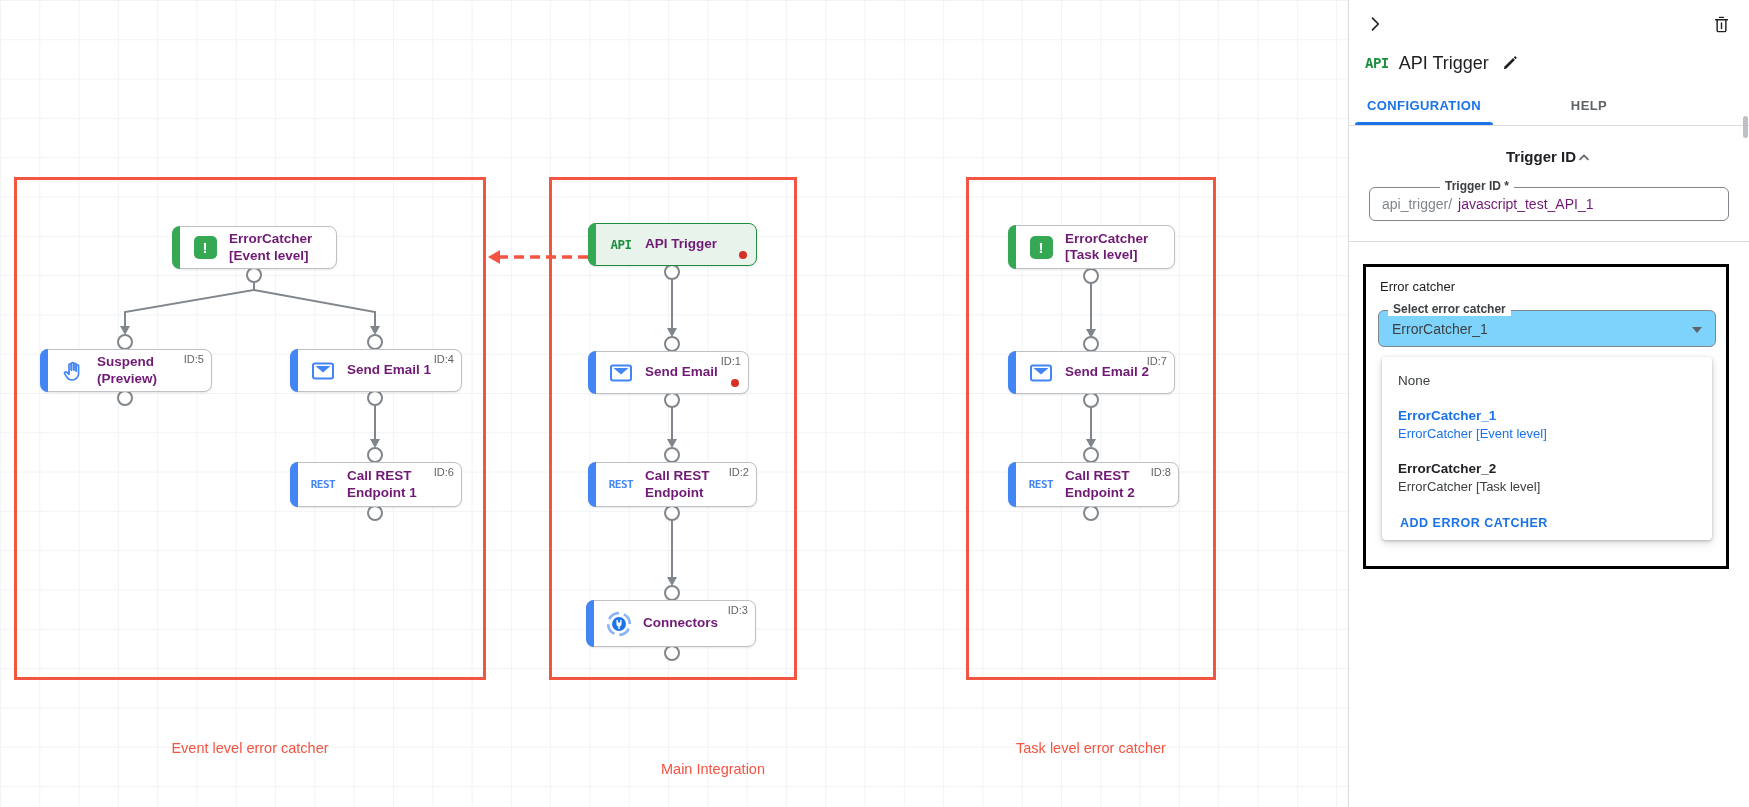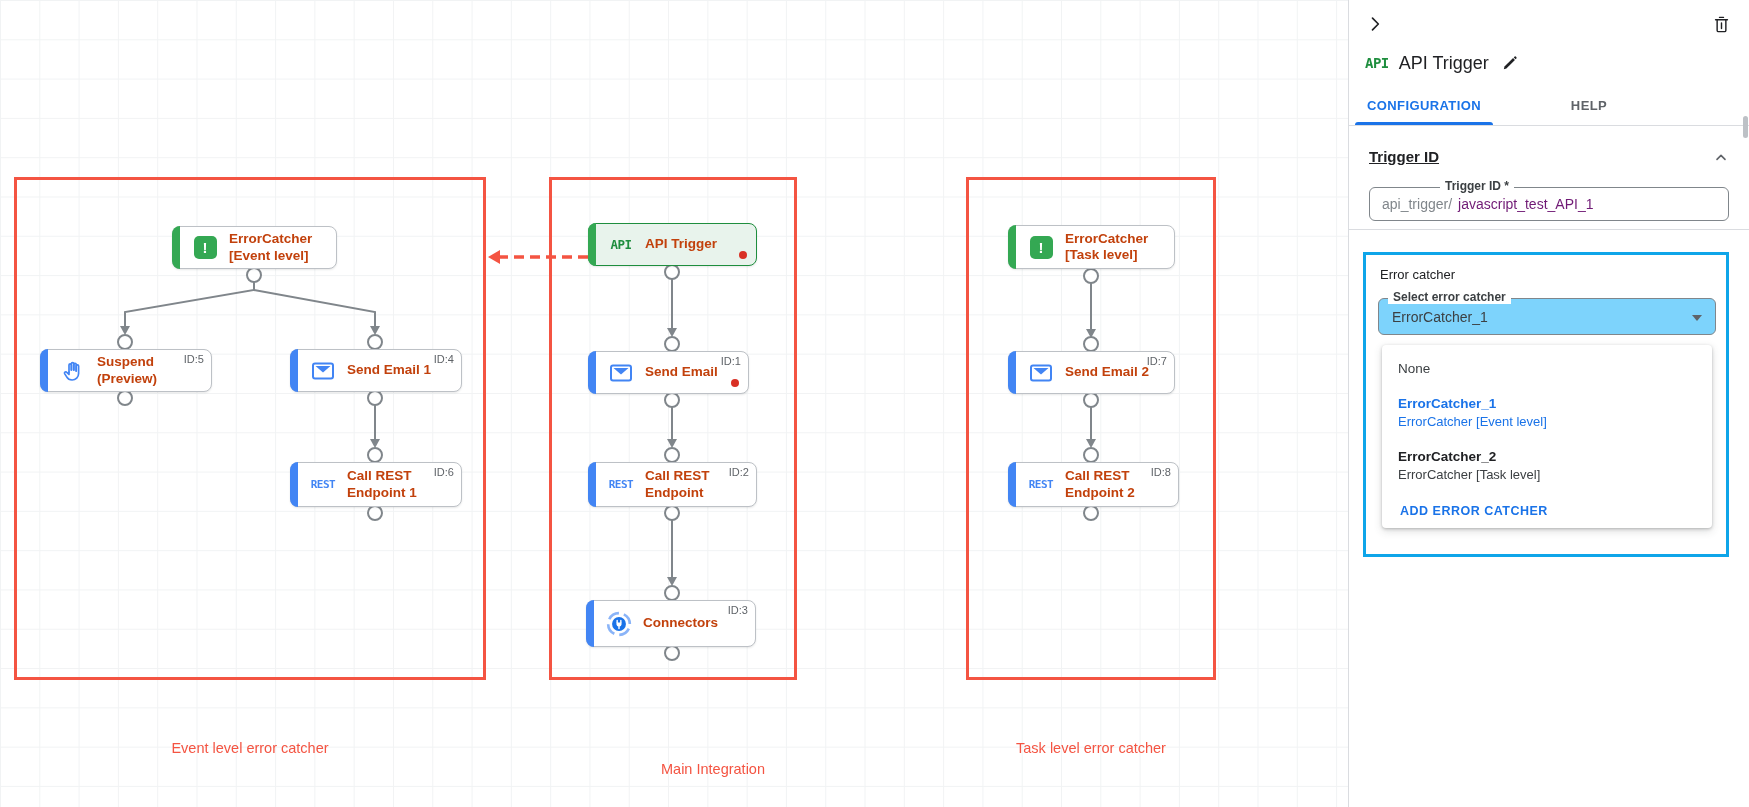--- a/index.html
+++ b/index.html
@@ -24,21 +24,21 @@
   svg.wires { position:absolute; left:0; top:0; z-index:2; }
 
   .node { position:absolute; background:#fff; border:1px solid #bdc1c6; border-radius:8px;
     display:flex; align-items:center; padding:4px 10px 4px 18px; z-index:3;
     box-shadow:0 1px 2px rgba(60,64,67,.12); }
   .node .stripe { position:absolute; left:-1px; top:-1px; bottom:-1px; width:8px;
     border-radius:8px 0 0 8px; background:#4285f4; }
   .node.green .stripe { background:#34a853; }
   .node .nicon { width:28px; min-width:28px; margin-right:10px; display:flex;
     align-items:center; justify-content:center; }
-  .node .nlabel { font-size:13.5px; font-weight:bold; color:#c2410c; line-height:1.2;
+  .node .nlabel { font-size:13.5px; font-weight:bold; color:#701a75; line-height:1.2;
     white-space:pre-line; }
   .node .nid { position:absolute; top:3px; right:7px; font-size:11px; color:#5f6368; }
   .node .reddot { position:absolute; right:9px; bottom:6px; width:8px; height:8px;
     border-radius:50%; background:#d93025; }
   .node.selected { background:#e8f3ec; border:1.5px solid #1e8e3e; }
   .erricon { width:23px; height:23px; background:#34a853; border-radius:5px; color:#fff;
     font-weight:bold; font-size:15px; display:flex; align-items:center; justify-content:center; }
   .resttxt { font-family:"DejaVu Sans Mono", monospace; font-weight:bold; font-size:11px;
     color:#4285f4; letter-spacing:-0.5px; }
   .apitxt { font-family:"DejaVu Sans Mono", monospace; font-weight:bold; font-size:12.5px;
@@ -55,31 +55,31 @@
   .ptitle .tname { font-size:18px; color:#202124; }
   .tabs { display:flex; border-bottom:1px solid #dadce0; }
   .tab { position:relative; padding:10px 0 12px 0; font-size:13px; font-weight:bold;
     letter-spacing:.4px; color:#5f6368; text-align:center; cursor:pointer; background:none; border:none;
     font-family:"Liberation Sans", sans-serif; }
   .tab.cfg { width:150px; color:#1a73e8; }
   .tab.hlp { width:100px; margin-left:40px; }
   .tab.cfg::after { content:""; position:absolute; left:6px; right:6px; bottom:0;
     height:3px; background:#1a73e8; border-radius:3px 3px 0 0; }
   .section { padding:14px 20px 0 20px; }
-  .sechead { display:flex; justify-content:space-between; align-items:center; padding:8px 0 6px 0;text-decoration:underline; }
+  .sechead { display:flex; justify-content:center; align-items:center; padding:8px 0 6px 0; }
   .sechead .shlabel { font-size:15px; font-weight:bold; color:#202124; }
   .field { position:relative; border:1px solid #80868b; border-radius:6px;
-    margin:16px 0 8px 0; padding:8px 12px; display:flex; align-items:flex-end; gap:6px; }
+    margin:16px 0 20px 0; padding:8px 12px; display:flex; align-items:flex-end; gap:6px; }
   .flabel { position:absolute; top:-9px; background:#fff; padding:0 5px; font-size:12px;
     font-weight:bold; color:#3c4043; }
   .flabel.off { left:70px; } .flabel.l12 { left:9px; font-size:12px; }
   .prefix { color:#80868b; font-size:14px; }
   .fval { color:#701a75; font-size:14px; }
   .pdivider { border:none; border-top:1px solid #dadce0; margin:2px 0 0 0; }
-  .redwrap { border:3px solid #0ea5e9; margin:8px 0 13px -6px; padding:10px 10px 26px 12px; }
+  .redwrap { border:3px solid #000000; margin:8px 0 13px -6px; padding:10px 10px 26px 12px; }
   .eclabel { font-size:13px; color:#202124; margin:2px 0 16px 2px; }
   .select { position:relative; border:1px solid #80868b; border-radius:6px; height:37px;
     display:flex; align-items:center; padding:0 34px 0 13px; cursor:pointer; background:#7dd3fc; }
   .select .sval { font-size:14px; color:#3c4043; }
   .select .arrow { position:absolute; right:13px; top:16px; width:0; height:0;
     border-left:5px solid transparent; border-right:5px solid transparent;
     border-top:6px solid #5f6368; }
   .menu { background:#fff; border-radius:4px; margin:10px 4px 0 4px;
     box-shadow:0 1px 3px rgba(60,64,67,.3), 0 3px 8px rgba(60,64,67,.18); padding:6px 0 8px 0; }
   .mi { padding:10px 16px; cursor:pointer; }

